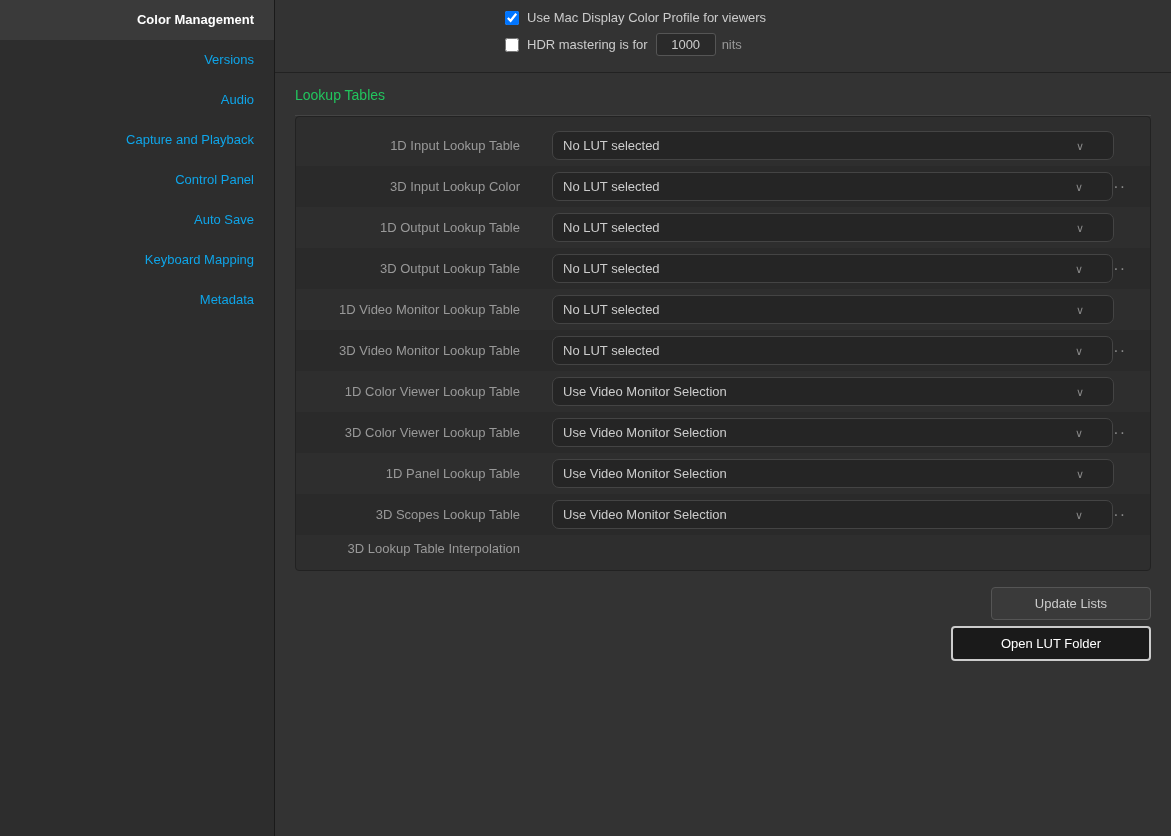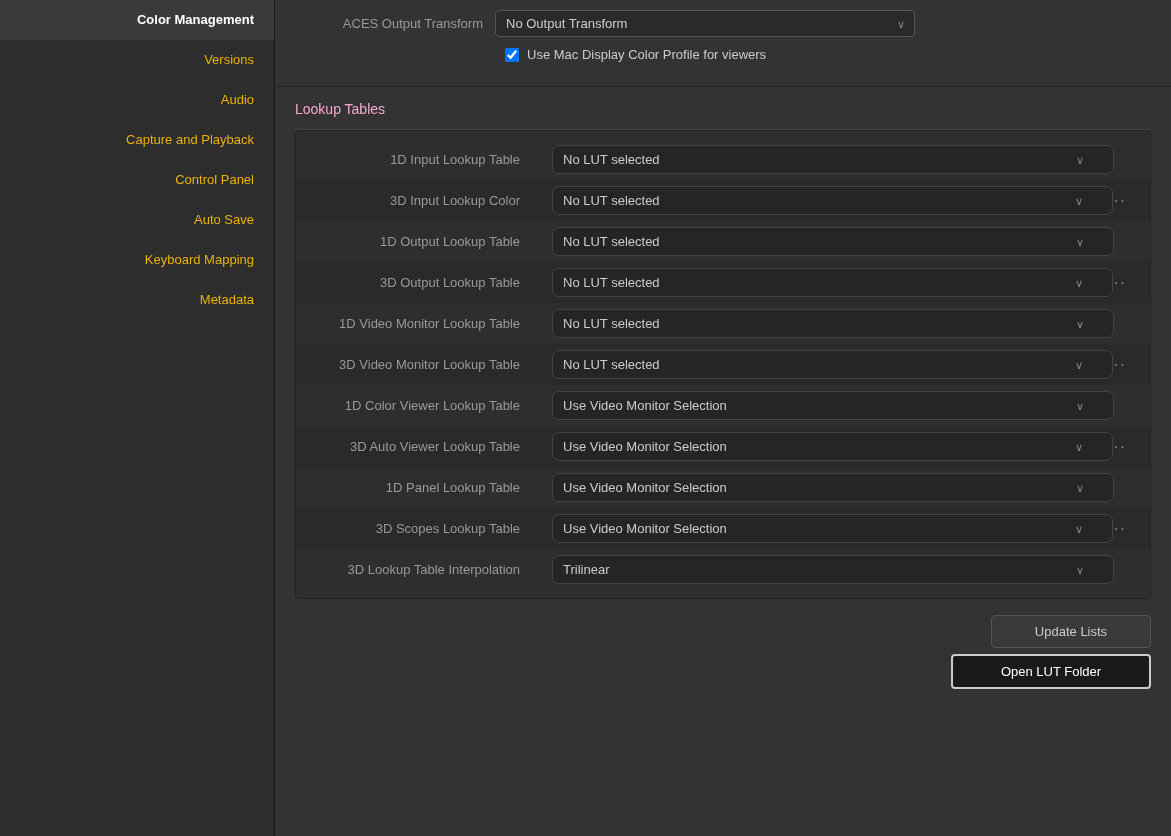--- a/index.html
+++ b/index.html
@@ -18,21 +18,21 @@
     .sidebar {
       width: 275px;
       background: #2d2d2d;
       flex-shrink: 0;
       padding-top: 0;
       border-right: 1px solid #1a1a1a;
     }
     .sidebar-item {
       padding: 12px 20px;
       cursor: pointer;
-      color: #eab308;
+      color: #0ea5e9;
       font-size: 13px;
       text-align: right;
       border-bottom: 1px solid transparent;
     }
     .sidebar-item.active {
       background: #3a3a3a;
       color: #ffffff;
       font-weight: 600;
     }
 
@@ -134,21 +134,21 @@
       margin-left: 6px;
       font-size: 13px;
     }
 
     
     .lookup-section {
       padding: 0 20px 20px 20px;
     }
     .section-title {
       font-size: 14px;
-      color: #f9a8d4;
+      color: #22c55e;
       padding: 14px 0 12px 0;
       border-bottom: 1px solid #444;
       margin-bottom: 0;
     }
     .lookup-table {
       background: #2e2e2e;
       border: 1px solid #222;
       border-radius: 4px;
       padding: 8px 0;
     }
@@ -253,32 +253,32 @@
     <div class="sidebar-item">Control Panel</div>
     <div class="sidebar-item">Auto Save</div>
     <div class="sidebar-item">Keyboard Mapping</div>
     <div class="sidebar-item">Metadata</div>
   </div>
 
 <div class="main-content">
 
   <div class="top-section">
 
-    <div class="form-row">
-      <span class="form-label">ACES Output Transform</span>
-      <div class="dropdown-wrapper">
-        <select class="dropdown dropdown-wide"><option>No Output Transform</option></select>
-      </div>
-    </div>
 
     <div class="checkbox-row">
       <input type="checkbox" id="mac-display" checked="" style="">
       <label class="checkbox-label" for="mac-display">Use Mac Display Color Profile for viewers</label>
     </div>
 
+    <div class="hdr-row">
+      <input type="checkbox" id="hdr-check" style="">
+      <label class="checkbox-label" for="hdr-check">HDR mastering is for</label>
+      <input type="text" class="hdr-input" value="1000" style="">
+      <span class="hdr-unit">nits</span>
+    </div>
   </div>
 
   <div class="lookup-section">
     <div class="section-title">Lookup Tables</div>
     <div class="lookup-table">
 
     <div class="lookup-row">
           <span class="lookup-label">1D Input Lookup Table</span>
           <div class="lookup-dropdown-wrapper"><select class="lookup-dropdown"><option>No LUT selected</option></select></div>
           <div class="ellipsis-placeholder"></div>
@@ -307,37 +307,36 @@
           <span class="lookup-label">3D Video Monitor Lookup Table</span>
           <div class="lookup-dropdown-wrapper"><select class="lookup-dropdown"><option>No LUT selected</option></select></div>
           <button class="ellipsis-btn">···</button>
         </div>
         <div class="lookup-row">
           <span class="lookup-label">1D Color Viewer Lookup Table</span>
           <div class="lookup-dropdown-wrapper"><select class="lookup-dropdown"><option>Use Video Monitor Selection</option></select></div>
           <div class="ellipsis-placeholder"></div>
         </div>
         <div class="lookup-row">
-          <span class="lookup-label">3D Auto Viewer Lookup Table</span>
+          <span class="lookup-label">3D Color Viewer Lookup Table</span>
           <div class="lookup-dropdown-wrapper"><select class="lookup-dropdown"><option>Use Video Monitor Selection</option></select></div>
           <button class="ellipsis-btn">···</button>
         </div>
         <div class="lookup-row">
           <span class="lookup-label">1D Panel Lookup Table</span>
           <div class="lookup-dropdown-wrapper"><select class="lookup-dropdown"><option>Use Video Monitor Selection</option></select></div>
           <div class="ellipsis-placeholder"></div>
         </div>
         <div class="lookup-row">
           <span class="lookup-label">3D Scopes Lookup Table</span>
           <div class="lookup-dropdown-wrapper"><select class="lookup-dropdown"><option>Use Video Monitor Selection</option></select></div>
           <button class="ellipsis-btn">···</button>
         </div>
         <div class="lookup-row">
           <span class="lookup-label">3D Lookup Table Interpolation</span>
-          <div class="lookup-dropdown-wrapper"><select class="lookup-dropdown"><option>Trilinear</option></select></div>
           <div class="ellipsis-placeholder"></div>
         </div>
       </div>
 
     <div class="button-row">
       <button class="btn-secondary">Update Lists</button>
       <button class="btn-primary">Open LUT Folder</button>
     </div>
   </div>
 </div>

